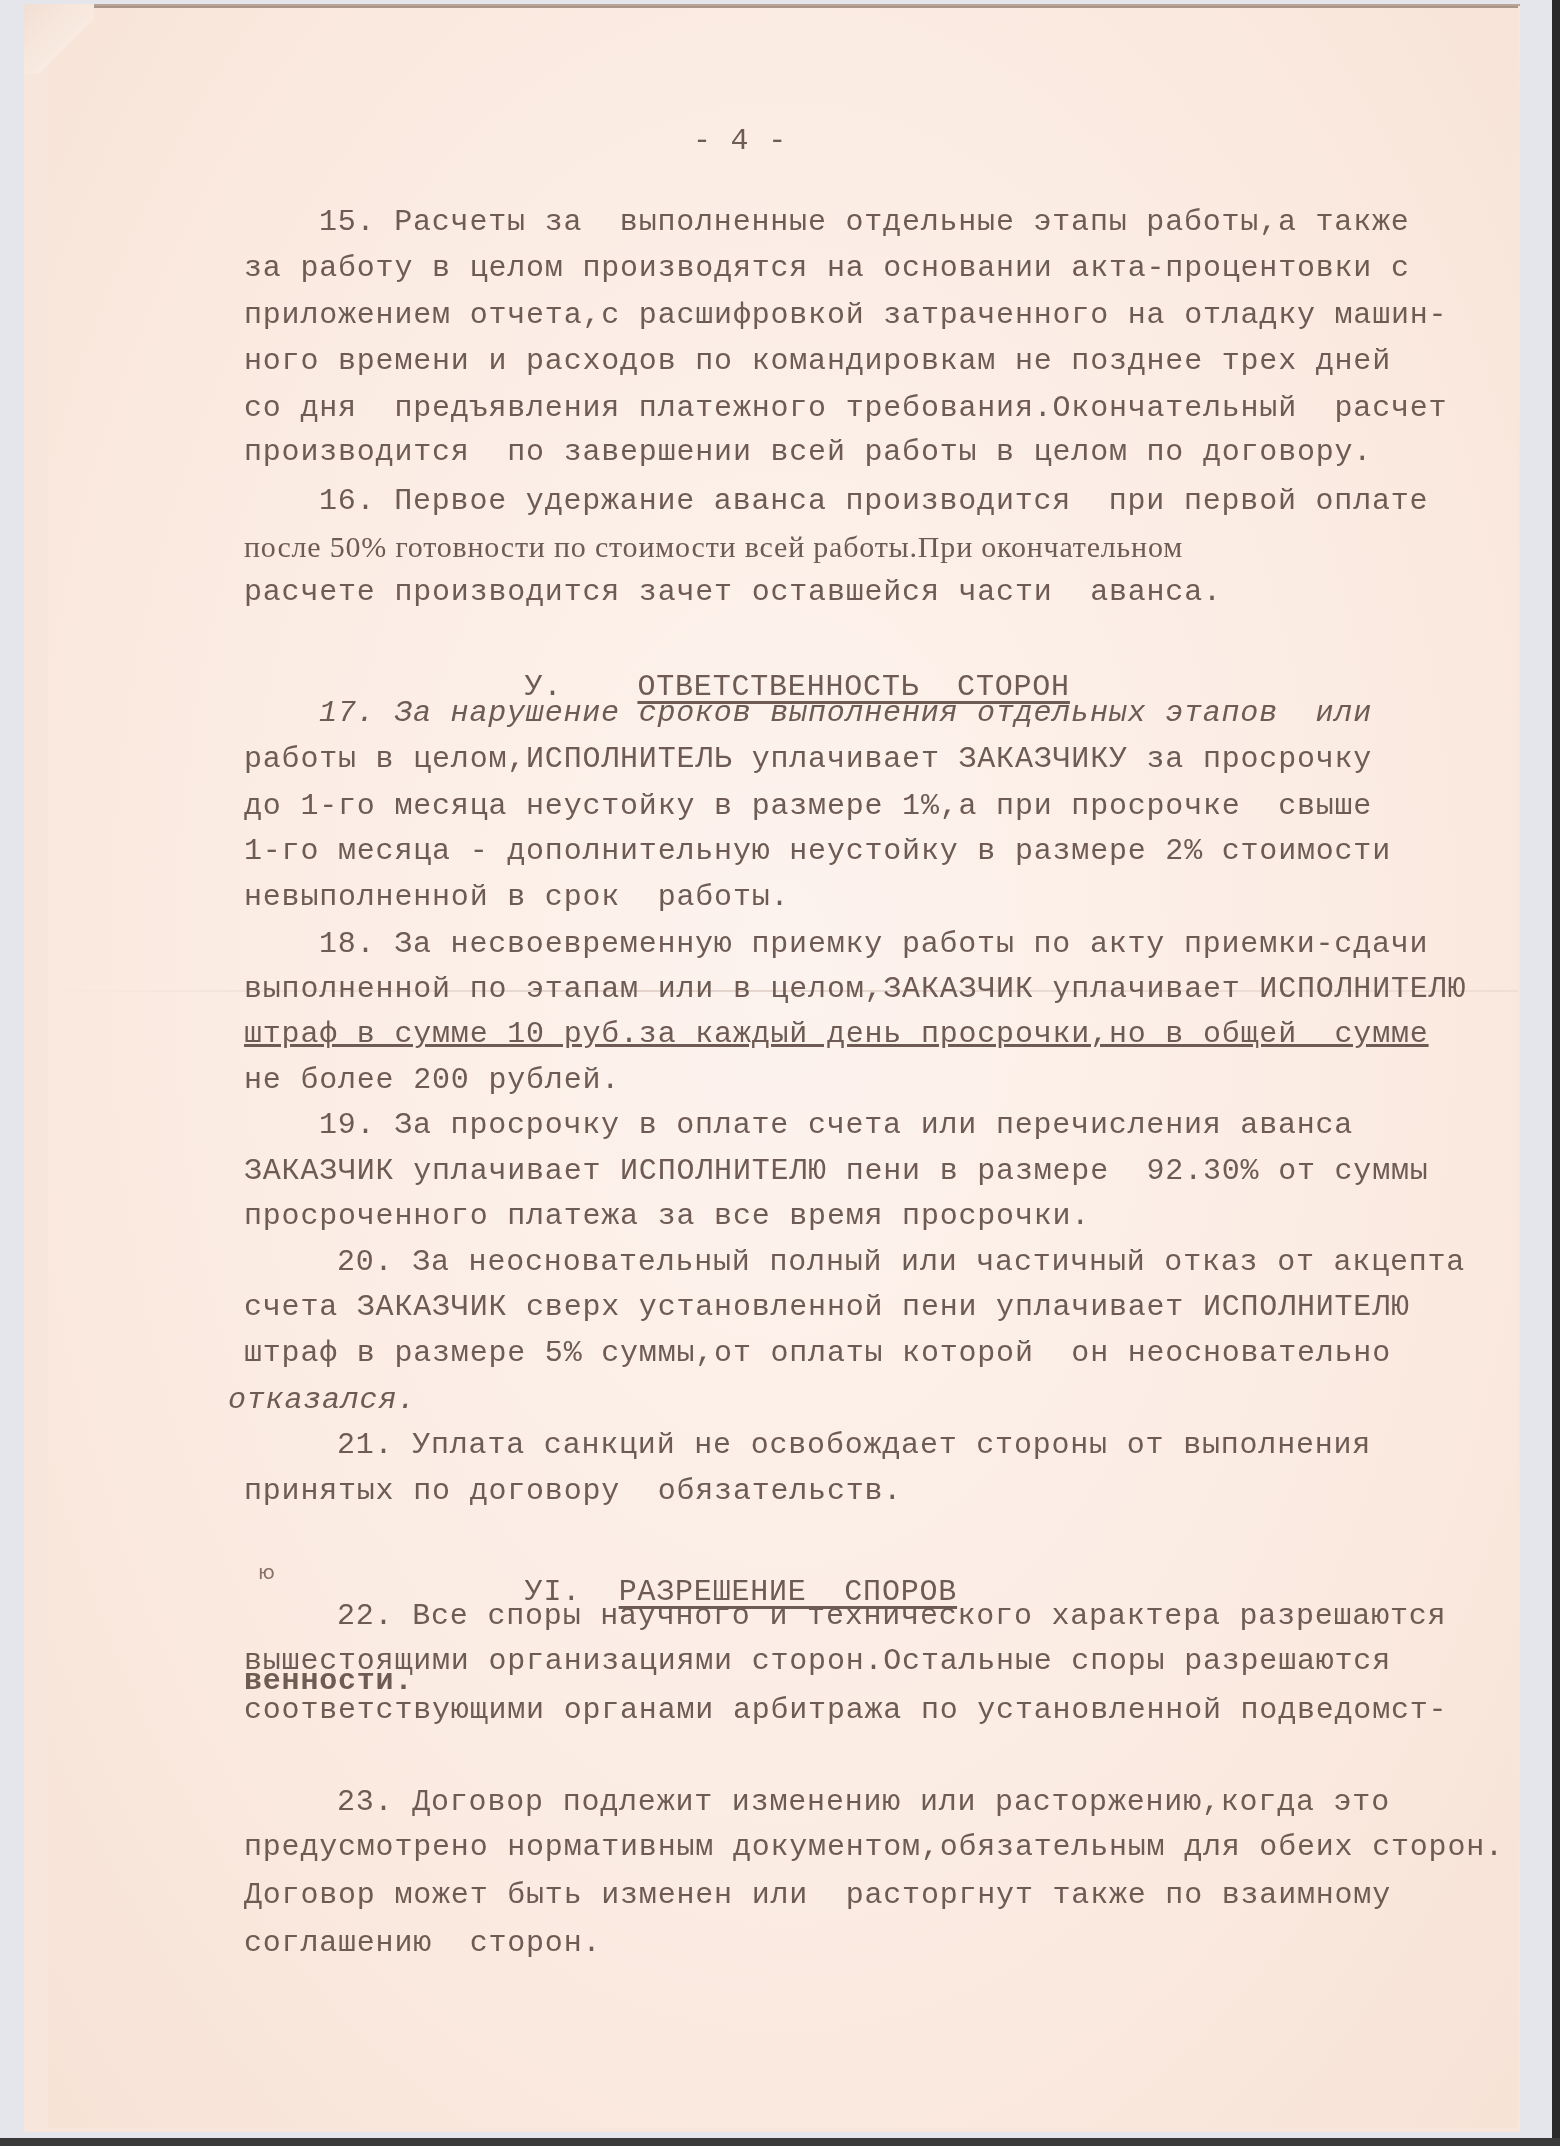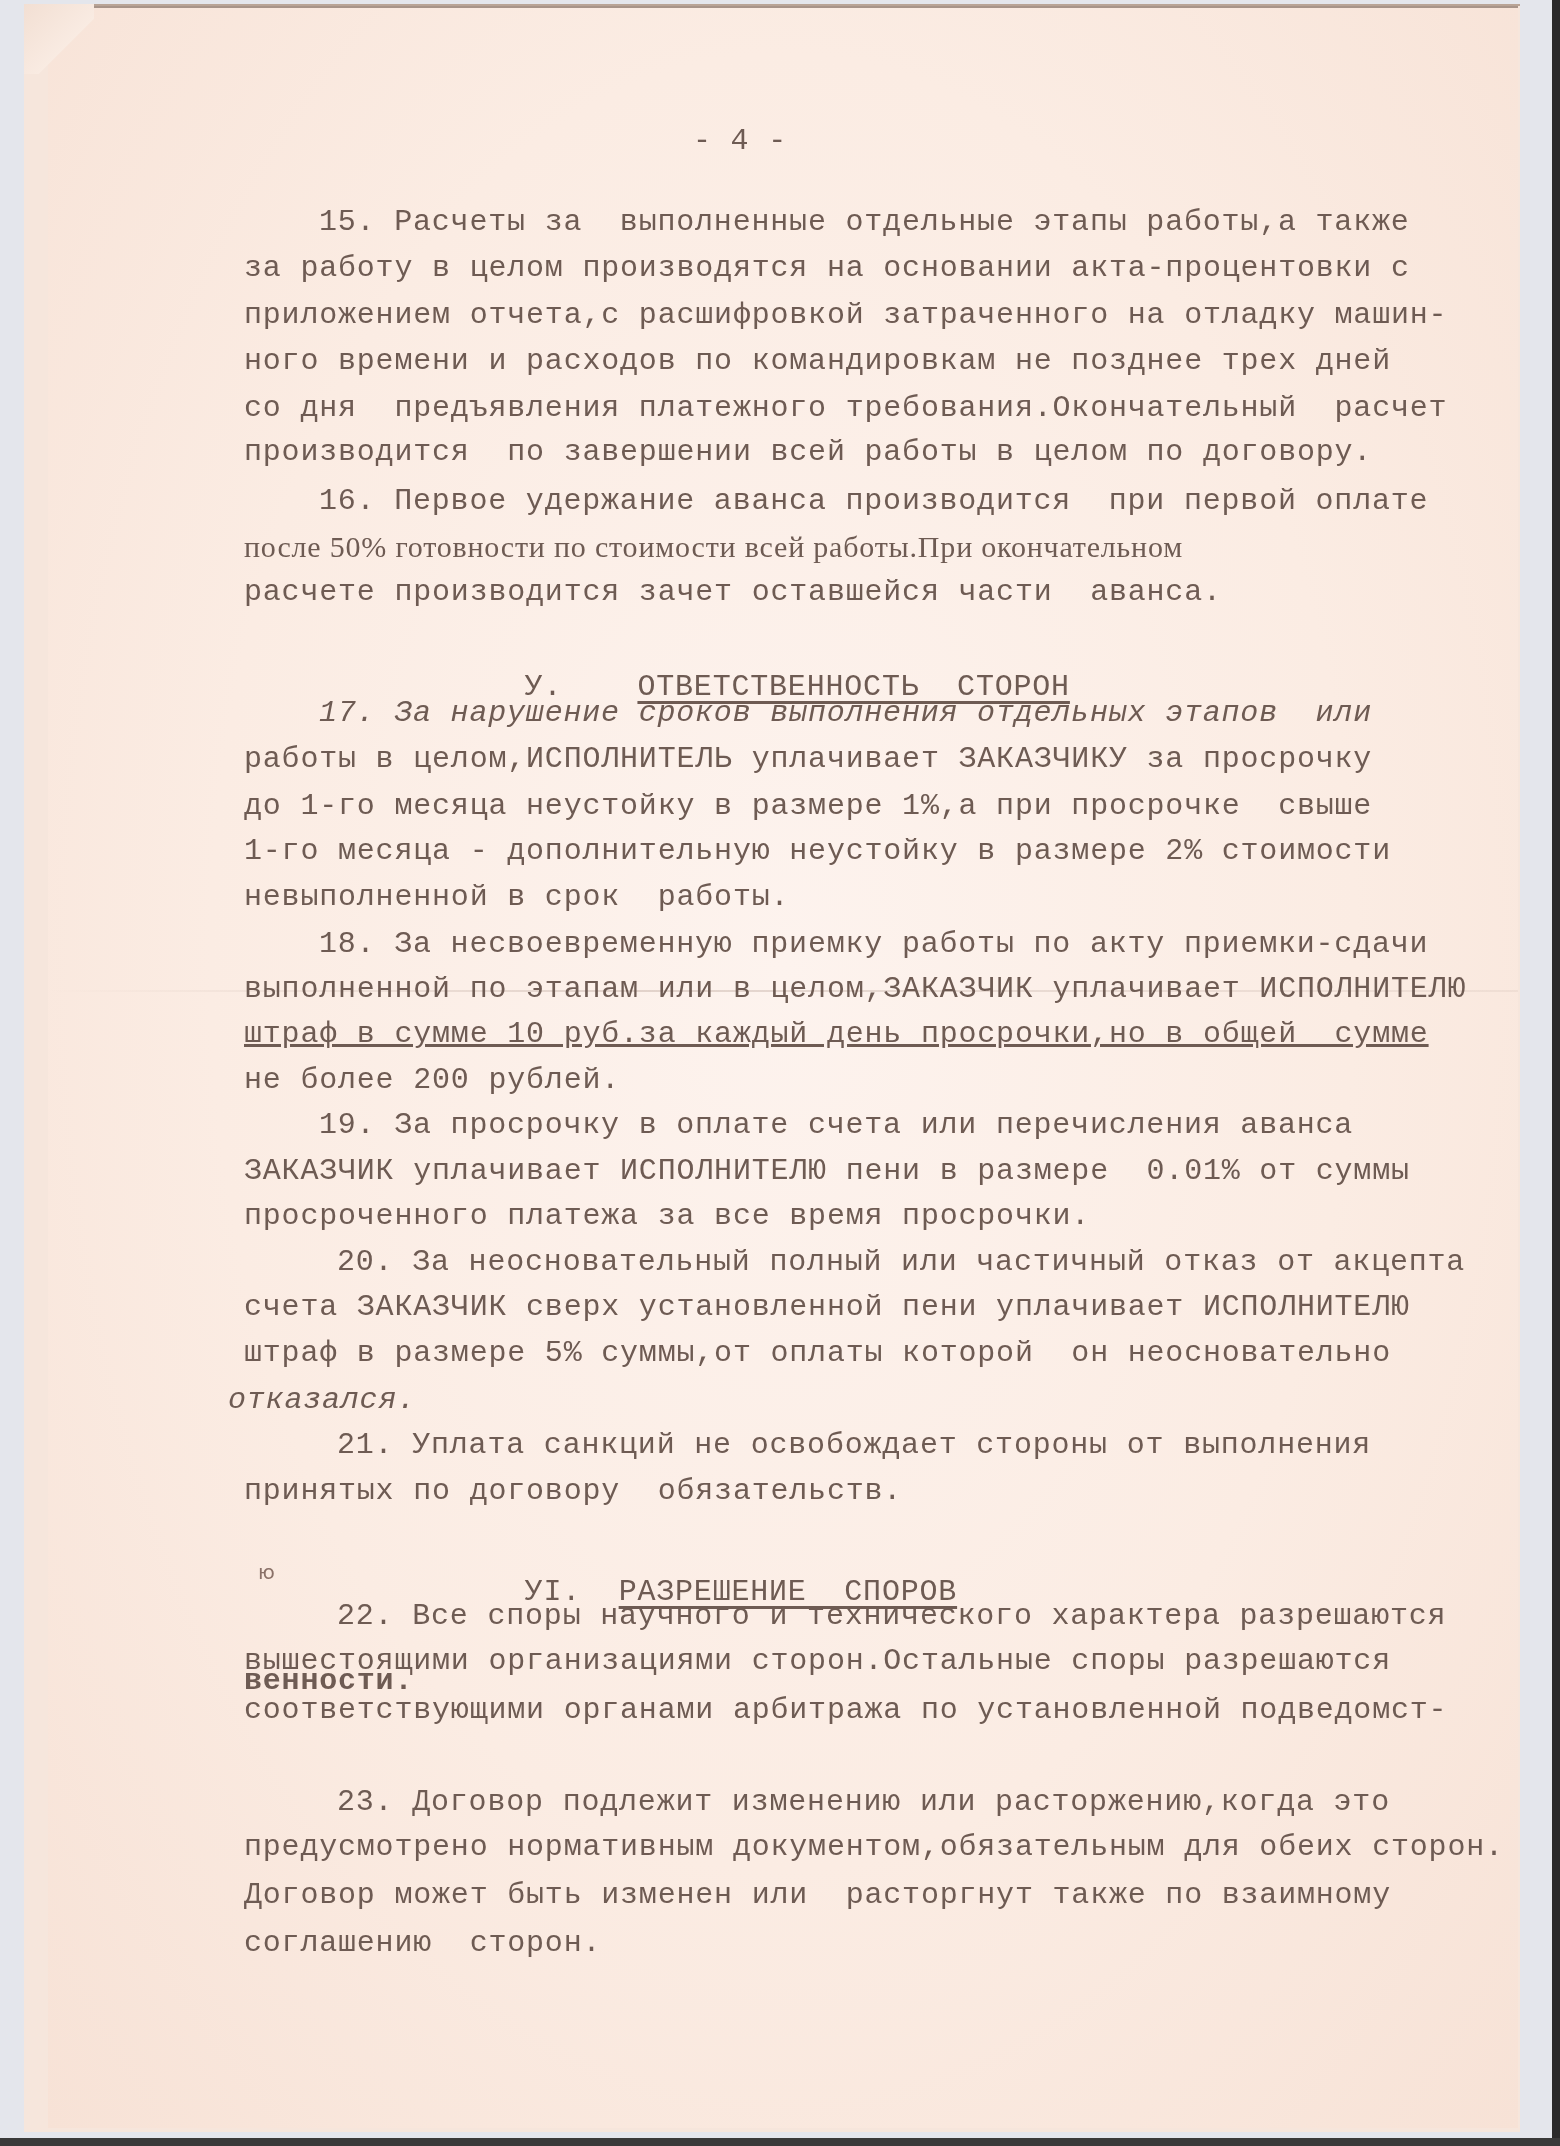--- a/index.html
+++ b/index.html
@@ -67,21 +67,21 @@
 <div class="line" style="left:244px; top:788px;">до 1-го месяца неустойку в размере 1%,а при просрочке  свыше</div>
 <div class="line" style="left:244px; top:833px;">1-го месяца - дополнительную неустойку в размере 2% стоимости</div>
 <div class="line" style="left:244px; top:879px;">невыполненной в срок  работы.</div>
 
 <div class="line" style="left:319px; top:926px;">18. За несвоевременную приемку работы по акту приемки-сдачи</div>
 <div class="line" style="left:244px; top:971px;">выполненной по этапам или в целом,ЗАКАЗЧИК уплачивает ИСПОЛНИТЕЛЮ</div>
 <div class="line" style="left:244px; top:1016px;text-decoration:underline;">штраф в сумме 10 руб.за каждый день просрочки,но в общей  сумме</div>
 <div class="line" style="left:244px; top:1062px;">не более 200 рублей.</div>
 
 <div class="line" style="left:319px; top:1107px;">19. За просрочку в оплате счета или перечисления аванса</div>
-<div class="line" style="left:244px; top:1153px;">ЗАКАЗЧИК уплачивает ИСПОЛНИТЕЛЮ пени в размере  0.01% от суммы</div>
+<div class="line" style="left:244px; top:1153px;">ЗАКАЗЧИК уплачивает ИСПОЛНИТЕЛЮ пени в размере  92.30% от суммы</div>
 <div class="line" style="left:244px; top:1198px;">просроченного платежа за все время просрочки.</div>
 
 <div class="line" style="left:337px; top:1244px;">20. За неосновательный полный или частичный отказ от акцепта</div>
 <div class="line" style="left:244px; top:1289px;">счета ЗАКАЗЧИК сверх установленной пени уплачивает ИСПОЛНИТЕЛЮ</div>
 <div class="line" style="left:244px; top:1335px;">штраф в размере 5% суммы,от оплаты которой  он неосновательно</div>
 <div class="line" style="left:228px; top:1382px;font-style:italic;">отказался.</div>
 
 <div class="line" style="left:337px; top:1427px;">21. Уплата санкций не освобождает стороны от выполнения</div>
 <div class="line" style="left:244px; top:1473px;">принятых по договору  обязательств.</div>
 

